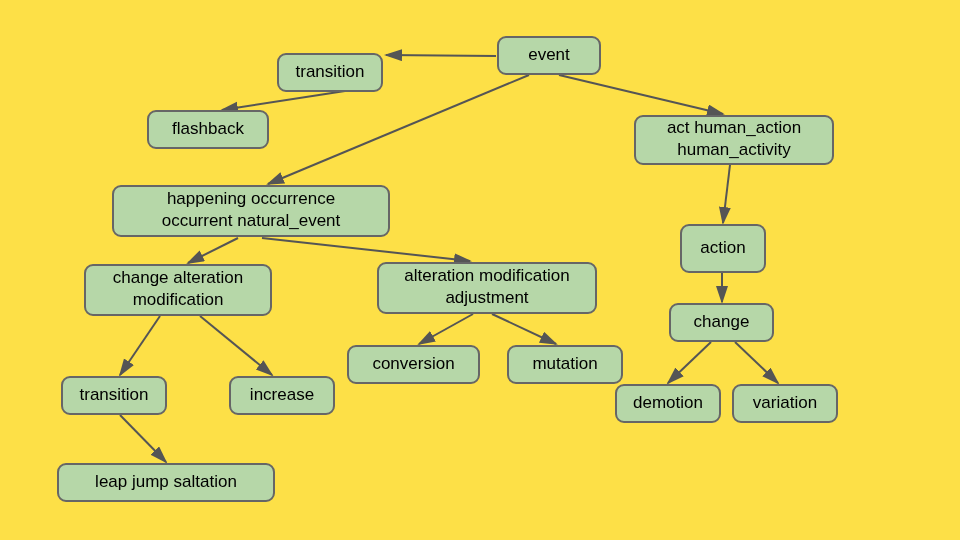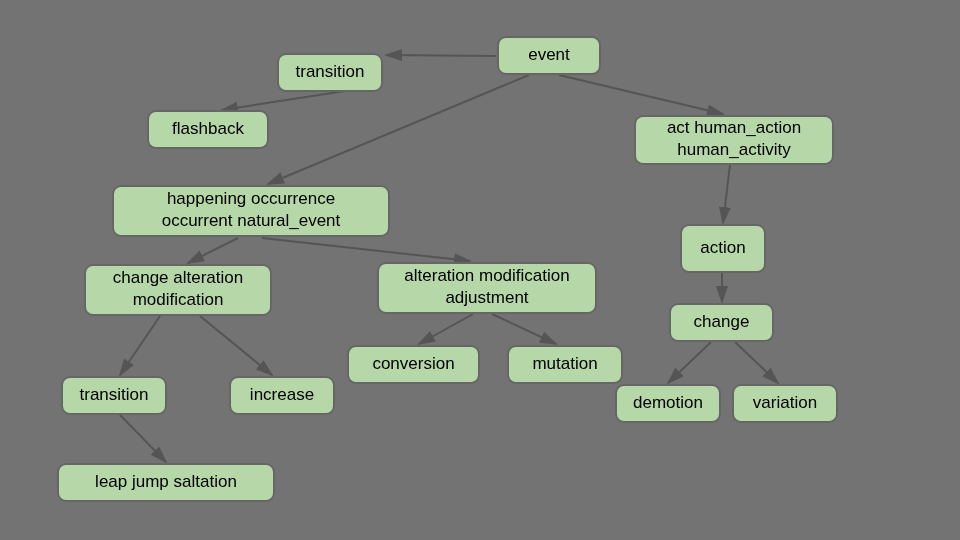--- a/index.html
+++ b/index.html
@@ -37,21 +37,21 @@
   }
   .edge-line {
     stroke: #555555;
     stroke-width: 2;
     fill: none;
   }
 </style>
 </head>
 <body>
 
-<div id="canvas" style="background: #737373;">
+<div id="canvas" style="background: #fde047;">
   <svg id="graph-svg" viewBox="0 0 960 540" xmlns="http://www.w3.org/2000/svg">
     <defs>
       <marker id="arrowhead" markerWidth="9" markerHeight="9" refX="8" refY="3" orient="auto" markerUnits="strokeWidth">
         <path d="M0,0 L9,3 L0,6 z" fill="#555555"></path>
       </marker>
     </defs>
     <g id="edges-layer">
         <line x1="496" y1="56" x2="386" y2="55" class="edge-line" stroke="#555555" marker-end="url(#arrowhead)"></line>
         <line x1="345" y1="91" x2="222" y2="110" class="edge-line" stroke="#555555" marker-end="url(#arrowhead)"></line>
         <line x1="529" y1="75" x2="268" y2="184" class="edge-line" stroke="#555555" marker-end="url(#arrowhead)"></line>

